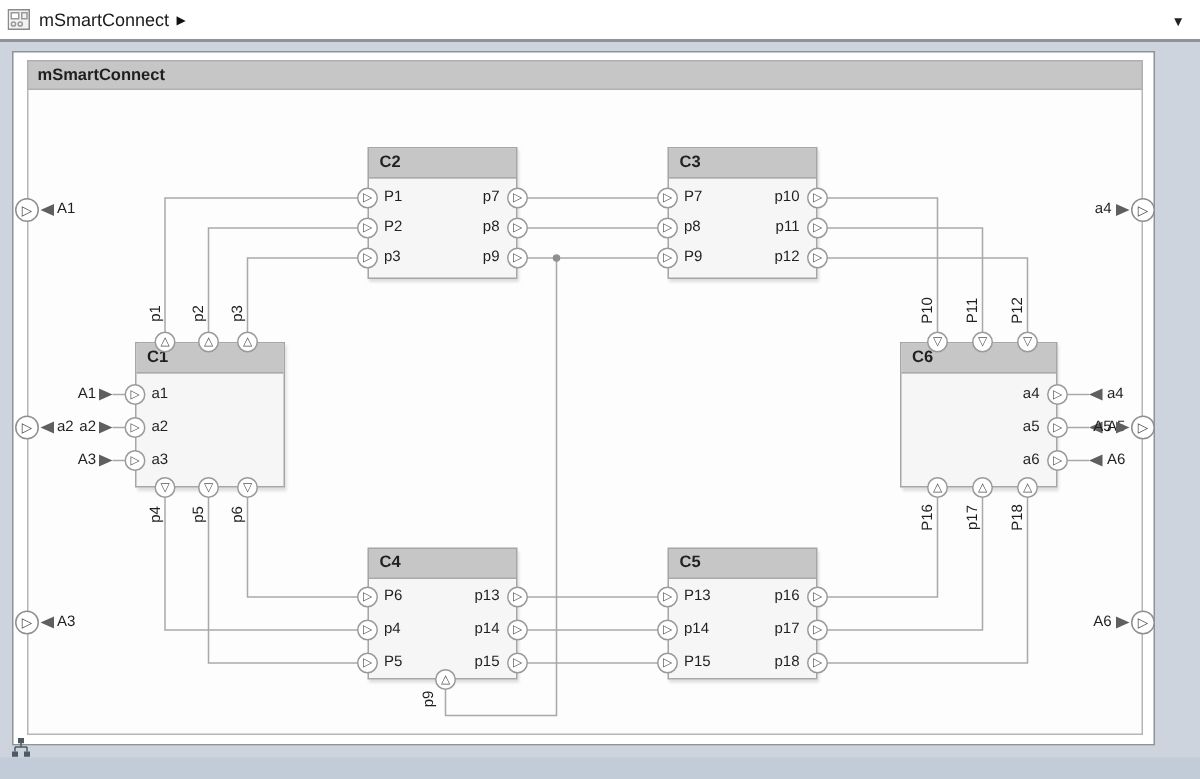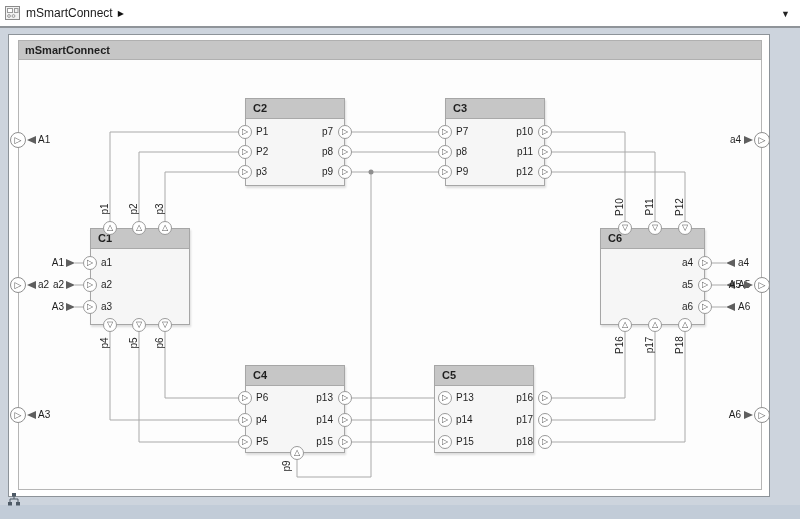--- a/index.html
+++ b/index.html
@@ -102,21 +102,21 @@
 </div>
 <div class="blk" style="left:245px;top:98px;width:98px;height:86px;">
   <div class="blk-h">C2</div>
 </div>
 <div class="blk" style="left:445px;top:98px;width:98px;height:86px;">
   <div class="blk-h">C3</div>
 </div>
 <div class="blk" style="left:245px;top:365px;width:98px;height:86px;">
   <div class="blk-h">C4</div>
 </div>
-<div class="blk" style="left:434px;top:365px;width:98px;height:86px;">
+<div class="blk" style="left:445px;top:365px;width:98px;height:86px;">
   <div class="blk-h">C5</div>
 </div>
 <div class="blk" style="left:600px;top:228px;width:103px;height:95px;">
   <div class="blk-h">C6</div>
 </div>
 
 <div class="pc" style="left:238px;top:125px;">
     <span>▷</span>
   </div>
 <div class="pc" style="left:238px;top:145px;">

